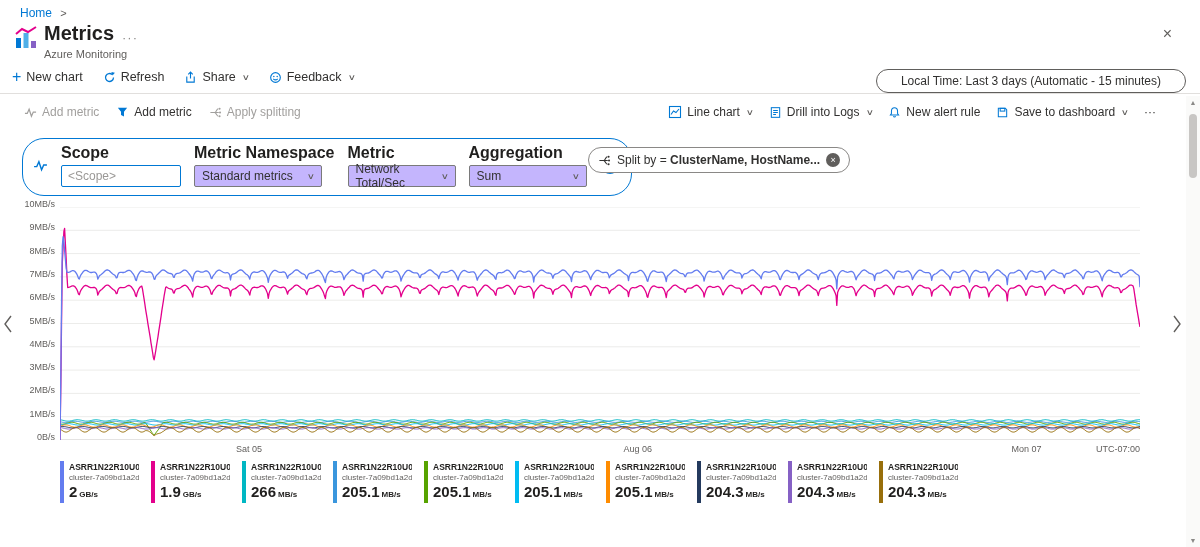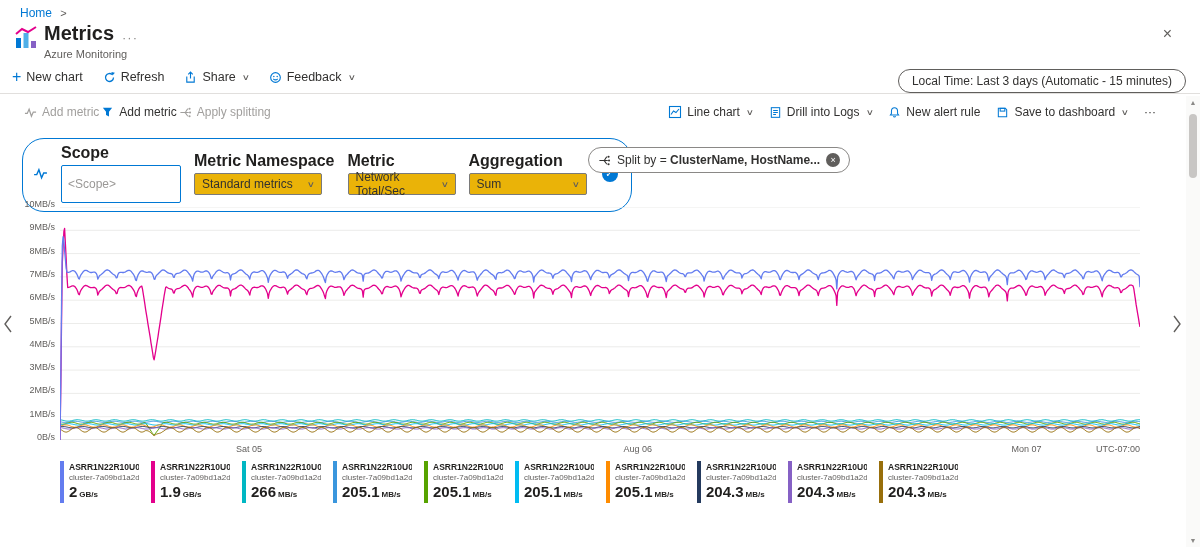--- a/index.html
+++ b/index.html
@@ -10,32 +10,32 @@
   .bc-sep{color:#605e5c;margin-left:5px;font-size:11px;}
   .hdr-icon{position:absolute;top:25px;left:13px;width:26px;height:26px;}
   .title{position:absolute;top:22px;left:44px;font-size:20px;font-weight:700;color:#201f1e;margin:0;}
   .hdr-more{position:absolute;top:30px;left:122px;color:#8a8886;font-size:13px;letter-spacing:1px;cursor:pointer;}
   .subtitle{position:absolute;top:48px;left:44px;font-size:11px;color:#605e5c;}
   .close-btn{position:absolute;top:25px;right:22px;font-size:16px;color:#605e5c;background:none;border:none;cursor:pointer;line-height:16px;}
   .cmdbar{position:absolute;top:70px;left:12px;display:flex;align-items:center;gap:20px;font-size:12.5px;}
   .cmd{display:flex;align-items:center;gap:5px;cursor:pointer;white-space:nowrap;}
   .chev{font-size:8px;color:#605e5c;margin-left:2px;transform:scaleX(1.4);display:inline-block;}
   .plus{color:#0078d4;font-size:16px;font-weight:400;line-height:12px;}
-  .time-pill{position:absolute;top:69px;right:14px;height:20px;line-height:20px;border:1px solid #605e5c;border-radius:12px;padding:1px 13px;font-size:12px;cursor:pointer;background:#fff;}
+  .time-pill{position:absolute;top:69px;right:14px;height:20px;line-height:20px;border:1px solid #605e5c;border-radius:12px;padding:1px 24px;font-size:12px;cursor:pointer;background:#fff;}
   .divider{position:absolute;top:93px;left:0;width:100%;border-top:1px solid #e1dfdd;}
   .chartbar{position:absolute;top:105px;left:24px;right:44px;display:flex;align-items:center;font-size:12px;}
-  .cgroup-l{display:flex;gap:2px;align-items:center;}
+  .cgroup-l{display:flex;gap:17px;align-items:center;}
   .cgroup-r{margin-left:auto;display:flex;gap:16px;align-items:center;}
   .disabled{color:#a19f9d;cursor:default;}
   .cfg{position:absolute;top:138px;left:22px;display:flex;align-items:center;gap:13px;border:1.5px solid #0078d4;border-radius:22px;padding:5px 13px 8px 10px;background:#fff;}
   .col{display:flex;flex-direction:column;gap:3px;}
   .col .lbl{font-size:16px;font-weight:700;color:#201f1e;}
-  .scope-input{width:106px;height:18px;border:1px solid #0078d4;border-radius:2px;font:12px "Liberation Sans",sans-serif;padding:9px 6px;color:#323130;}
+  .scope-input{width:106px;height:18px;border:1px solid #0078d4;border-radius:2px;font:12px "Liberation Sans",sans-serif;padding:1px 6px;color:#323130;}
   .scope-input::placeholder{color:#9a9896;}
-  .select{height:22px;border:1px solid #7a7a7a;border-radius:2px;display:flex;align-items:center;justify-content:space-between;padding:0 7px;font-size:12px;cursor:pointer;box-sizing:border-box;background:#eab308;}
+  .select{height:22px;border:1px solid #7a7a7a;border-radius:2px;display:flex;align-items:center;justify-content:space-between;padding:0 7px;font-size:12px;cursor:pointer;box-sizing:border-box;background:#c4b5fd;}
   .check-circle{width:16px;height:16px;border-radius:50%;background:#0078d4;color:#fff;font-size:10px;display:flex;align-items:center;justify-content:center;align-self:center;margin-left:2px;}
   .split-pill{position:absolute;top:147px;left:588px;height:24px;border:1px solid #8a8886;border-radius:14px;display:flex;align-items:center;gap:6px;padding:0 9px;font-size:12px;cursor:pointer;background:#fff;white-space:nowrap;}
   .split-x{width:14px;height:14px;border-radius:50%;background:#605e5c;color:#fff;font-size:9px;display:flex;align-items:center;justify-content:center;cursor:pointer;}
   .ylabs{position:absolute;left:0;top:203px;width:55px;height:245px;font-size:9px;color:#605e5c;}
   .ylab{position:absolute;right:0;white-space:nowrap;}
   .plot{position:absolute;left:60px;top:207px;width:1080px;height:233px;}
   .xlabs{position:absolute;left:60px;top:444px;width:1080px;height:12px;font-size:9px;color:#605e5c;}
   .xlab{position:absolute;transform:translateX(-50%);white-space:nowrap;}
   .tz{position:absolute;right:0;top:0;padding-left:36px;}
   .legend{position:absolute;left:60px;top:461px;display:flex;gap:3px;}

